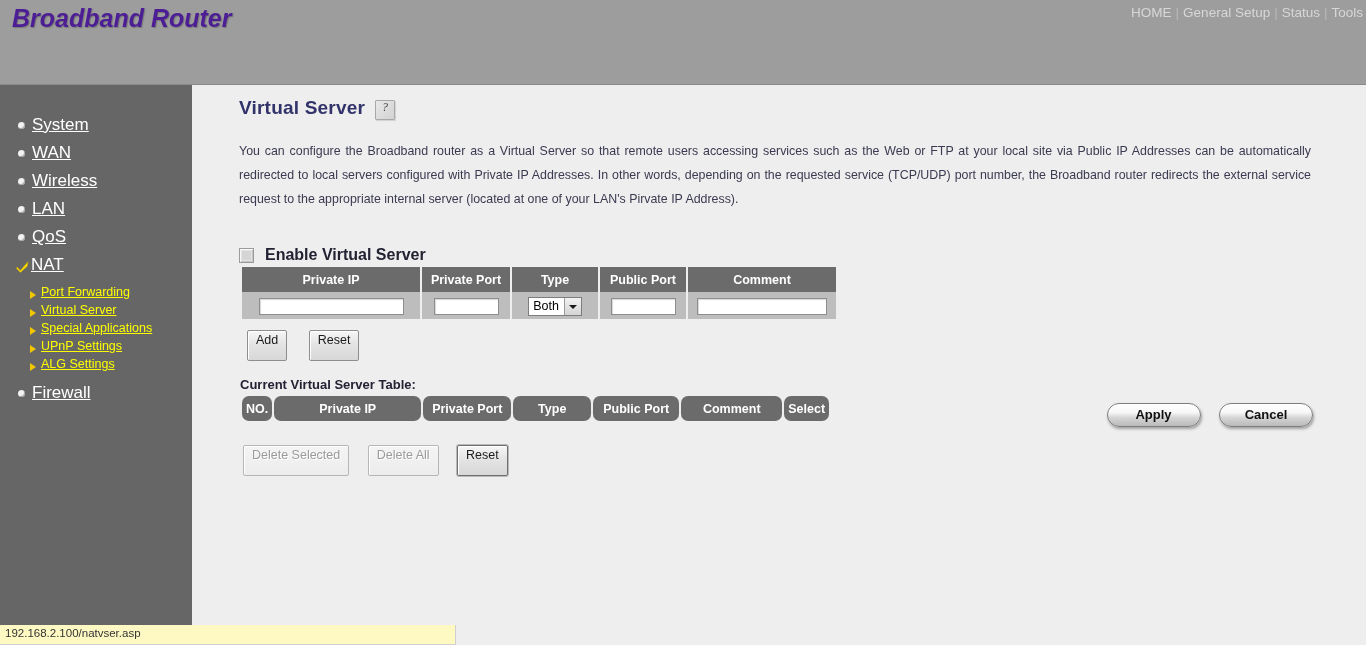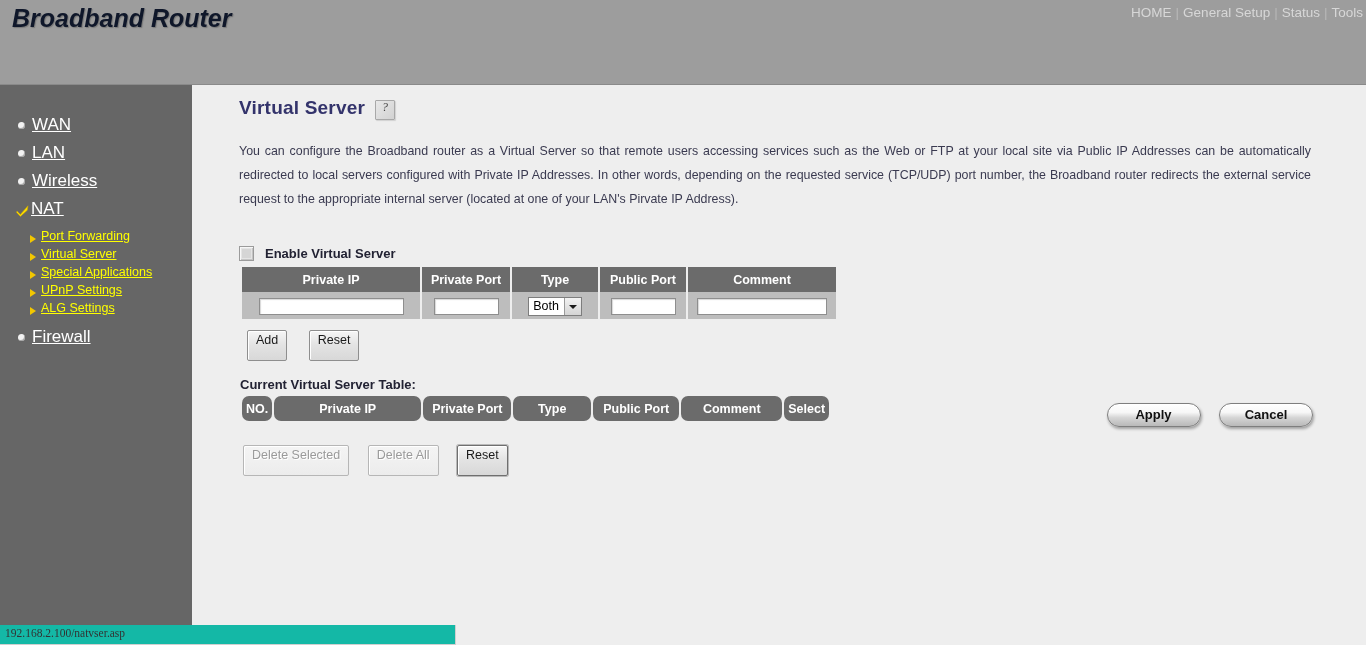--- a/index.html
+++ b/index.html
@@ -29,21 +29,21 @@
     border-bottom: 1px solid #8a8a8a;
     box-sizing: border-box;
   }
   #brand-title {
     position: absolute;
     left: 12px;
     top: 4px;
     font-size: 25px;
     font-weight: bold;
     font-style: italic;
-    color: #0f172a;
+    color: #4c1d95;
     letter-spacing: 0px;
     text-shadow: 1px 1px 1px rgba(90,90,90,0.55);
     white-space: nowrap;
   }
   #top-nav {
     position: absolute;
     right: 0px;
     top: 5px;
     font-size: 13.5px;
     color: #d2d2d2;
@@ -201,21 +201,21 @@
     position: relative;
     flex: 0 0 auto;
   }
   .fake-checkbox::after {
     content: "";
     position: absolute;
     left: 2px; top: 2px; right: 2px; bottom: 2px;
     background: #d5d5d5;
   }
   #enable-label {
-    font-size: 13px;
+    font-size: 16px;
     font-weight: bold;
     color: #222233;
     margin-left: 11px;
   }
 
   
   #entry-table {
     position: absolute;
     left: 240px;
     top: 267px;
@@ -380,25 +380,24 @@
     width: 1366px;
     height: 20px;
     background: #eeeeee;
   }
   #status-text-box {
     position: absolute;
     left: 0;
     top: 0;
     width: 456px;
     height: 20px;
-    background: #14b8a6;
+    background: #fef9c3;
     border-right: 1px solid #cfcfcf;
     border-bottom: 1px solid #cfcfcf;
     box-sizing: border-box;
-    font-family: Liberation Serif, serif;
   }
   #status-text {
     position: absolute;
     left: 5px;
     top: 2px;
     font-size: 11.5px;
     color: #333333;
     white-space: nowrap;
   }
 </style>
@@ -410,36 +409,44 @@
   <div id="header">
     <div id="brand-title">Broadband Router</div>
     <div id="top-nav">
       <a class="navlink" href="#">HOME</a><span class="navsep">|</span><a class="navlink" href="#">General Setup</a><span class="navsep">|</span><a class="navlink" href="#">Status</a><span class="navsep">|</span><a class="navlink" href="#">Tools</a>
     </div>
   </div>
 
   <div id="sidebar">
     <div style="height:26px"></div>
 
+    <div class="nav-top">
+      <span class="bullet-dot"></span>
+      <span class="label">System</span>
+    </div>
 
     <div class="nav-top">
       <span class="bullet-dot"></span>
       <span class="label">WAN</span>
     </div>
 
     <div class="nav-top">
       <span class="bullet-dot"></span>
-      <span class="label">LAN</span>
+      <span class="label">Wireless</span>
     </div>
 
     <div class="nav-top">
       <span class="bullet-dot"></span>
-      <span class="label">Wireless</span>
-    </div>
-
+      <span class="label">LAN</span>
+    </div>
+
+    <div class="nav-top">
+      <span class="bullet-dot"></span>
+      <span class="label">QoS</span>
+    </div>
 
     <div class="nav-top active">
       <span class="check-icon">
         <svg width="13" height="12" viewBox="0 0 13 12" xmlns="http://www.w3.org/2000/svg">
           <path d="M1 6 L4.3 9.6 L12 0.8 L11.3 5.2 L4.4 11.4 L0.6 7.6 Z" fill="#ffe000" stroke="#c9a400" stroke-width="0.6"></path>
         </svg>
       </span>
       <span class="label">NAT</span>
     </div>
 

